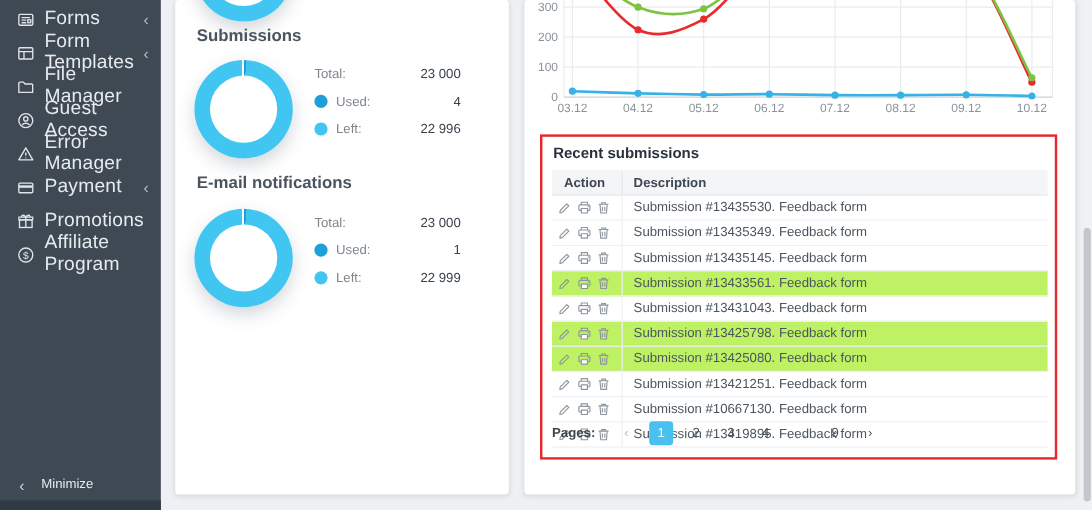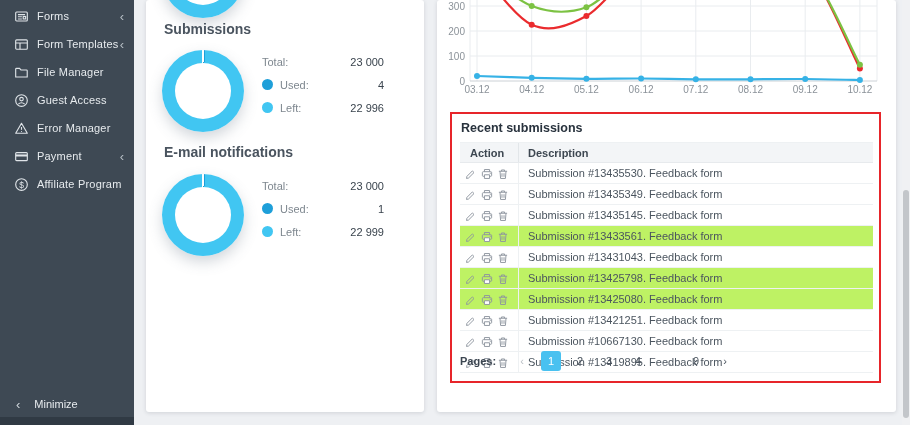--- a/index.html
+++ b/index.html
@@ -6,21 +6,21 @@
   body{width:910px;height:425px;overflow:hidden;background:#eef0f3;
        font-family:"Liberation Sans",sans-serif;font-size:11px;color:#39434d;}
   #app{position:relative;width:910px;height:425px;}
 
   
   .sidebar{position:absolute;left:0;top:0;width:134px;height:425px;background:#3e4954;}
   .nav{position:absolute;top:2px;left:0;width:134px;}
   .nav-item{height:28px;display:flex;align-items:center;padding:0 10px 0 14px;cursor:pointer;}
   .nav-item .icon{width:15px;height:15px;margin-right:8px;color:#dfe4e8;flex:none;}
   .icon svg{width:100%;height:100%;display:block;}
-  .nav-label{flex:1;font-size:11px;color:#e7ebee;letter-spacing:.2px;}
+  .nav-label{flex:1;font-size:16px;color:#e7ebee;letter-spacing:.2px;}
   .chev{color:#b6bec5;font-size:13px;line-height:1;}
   .side-footer{position:absolute;left:0;bottom:9px;width:134px;height:24px;display:flex;align-items:center;cursor:pointer;}
   .side-footer .chev{margin:0 14px 0 16px;color:#ced5da;}
   .min-label{color:#e7ebee;font-size:11px;}
   .footer-strip{position:absolute;left:0;bottom:0;width:134px;height:8px;background:#303a44;}
 
   
   .card{position:absolute;background:#fff;box-shadow:0 1px 4px rgba(40,50,60,.15);border-radius:3px;}
   .card.mid{left:146px;top:0;width:278px;height:412px;}
   .card.right{left:437px;top:0;width:459px;height:412px;}
@@ -139,20 +139,30 @@
         </div>
         <div class="nav-item">
           <span class="icon">
             <svg viewBox="0 0 16 16" fill="none" stroke="currentColor" stroke-width="1.2">
               <rect x="1.8" y="3.8" width="12.4" height="8.6" rx="1"></rect>
               <rect x="1.8" y="5.8" width="12.4" height="2.2" fill="currentColor" stroke="none"></rect>
             </svg>
           </span>
           <span class="nav-label">Payment</span>
           <span class="chev">‹</span>
+        </div>
+        <div class="nav-item">
+          <span class="icon">
+            <svg viewBox="0 0 16 16" fill="none" stroke="currentColor" stroke-width="1.2">
+              <rect x="2.4" y="6.6" width="11.2" height="6.8"></rect>
+              <path d="M1.9 4.2h12.2v2.4H1.9zM8 4.2v9.2"></path>
+              <path d="M8 4.2C6.4 1.6 3.7 2.3 4.6 4.2M8 4.2c1.6-2.6 4.3-1.9 3.4 0"></path>
+            </svg>
+          </span>
+          <span class="nav-label">Promotions</span>
         </div>
         <div class="nav-item">
           <span class="icon">
             <svg viewBox="0 0 16 16" fill="none" stroke="currentColor" stroke-width="1.2">
               <circle cx="8" cy="8" r="6.2"></circle>
               <text x="8" y="11.2" font-size="9" text-anchor="middle" fill="currentColor" stroke="none" font-family="Liberation Sans,sans-serif">$</text>
             </svg>
           </span>
           <span class="nav-label">Affiliate Program</span>
         </div>

